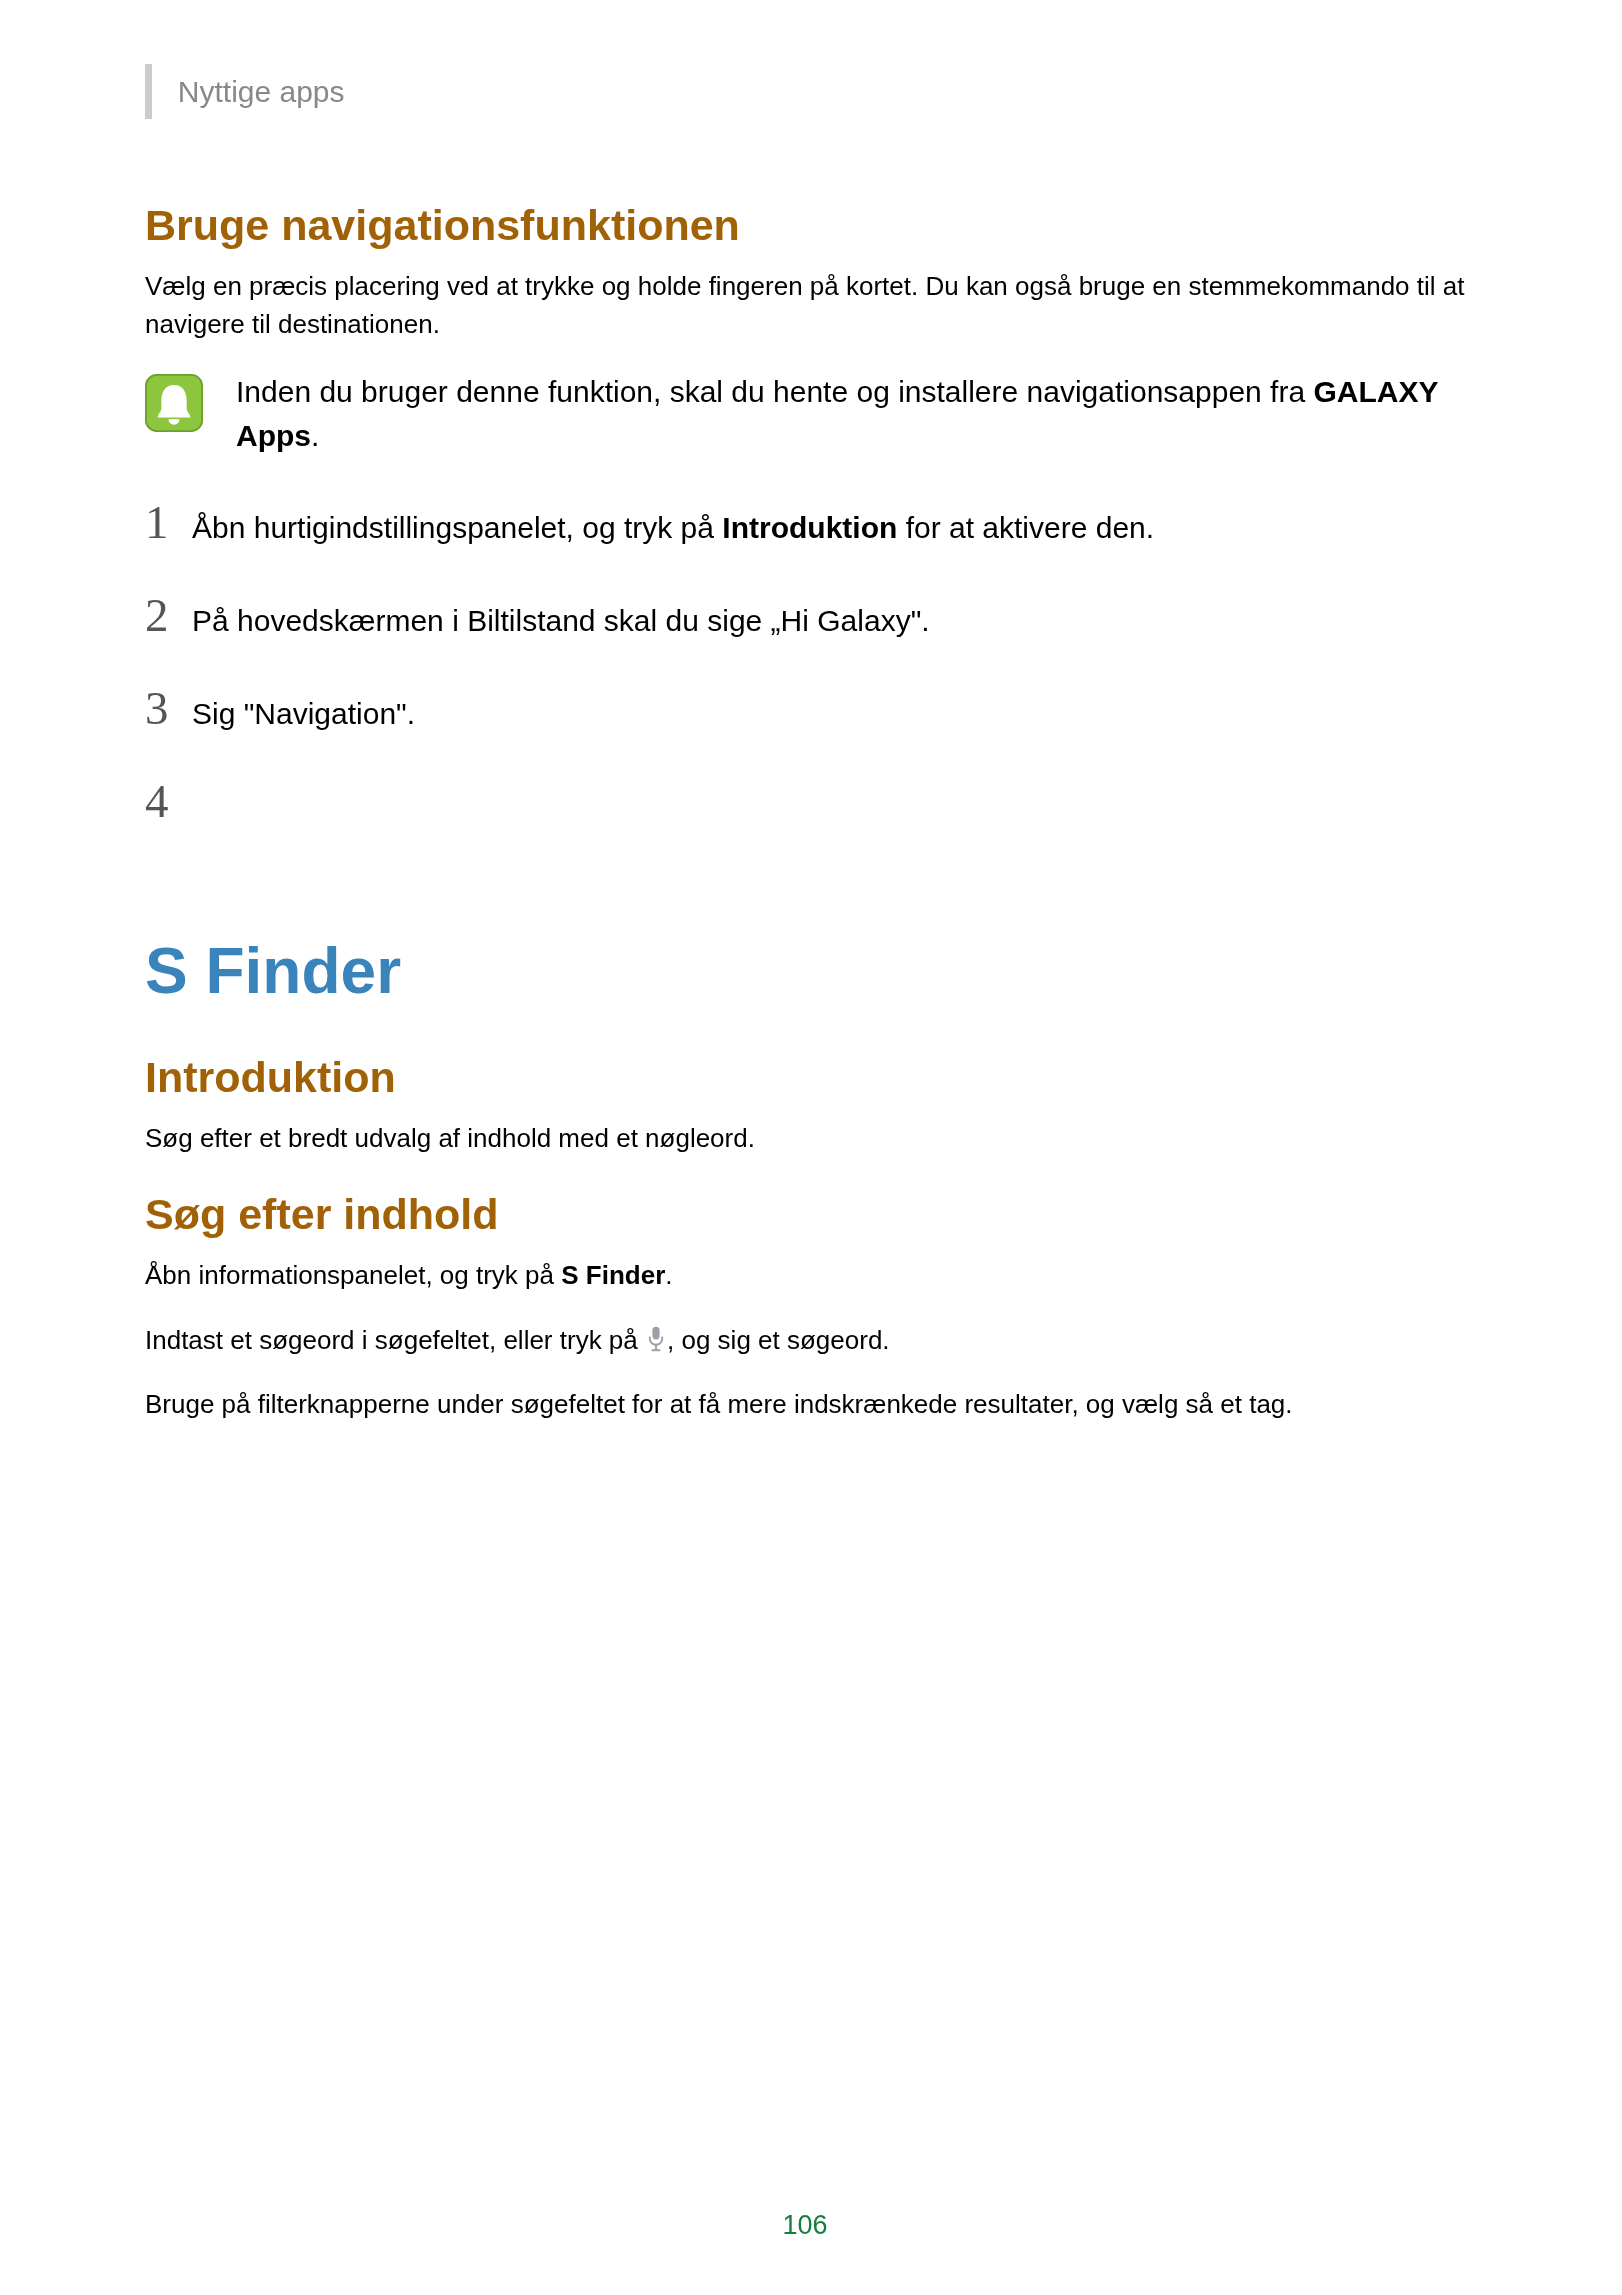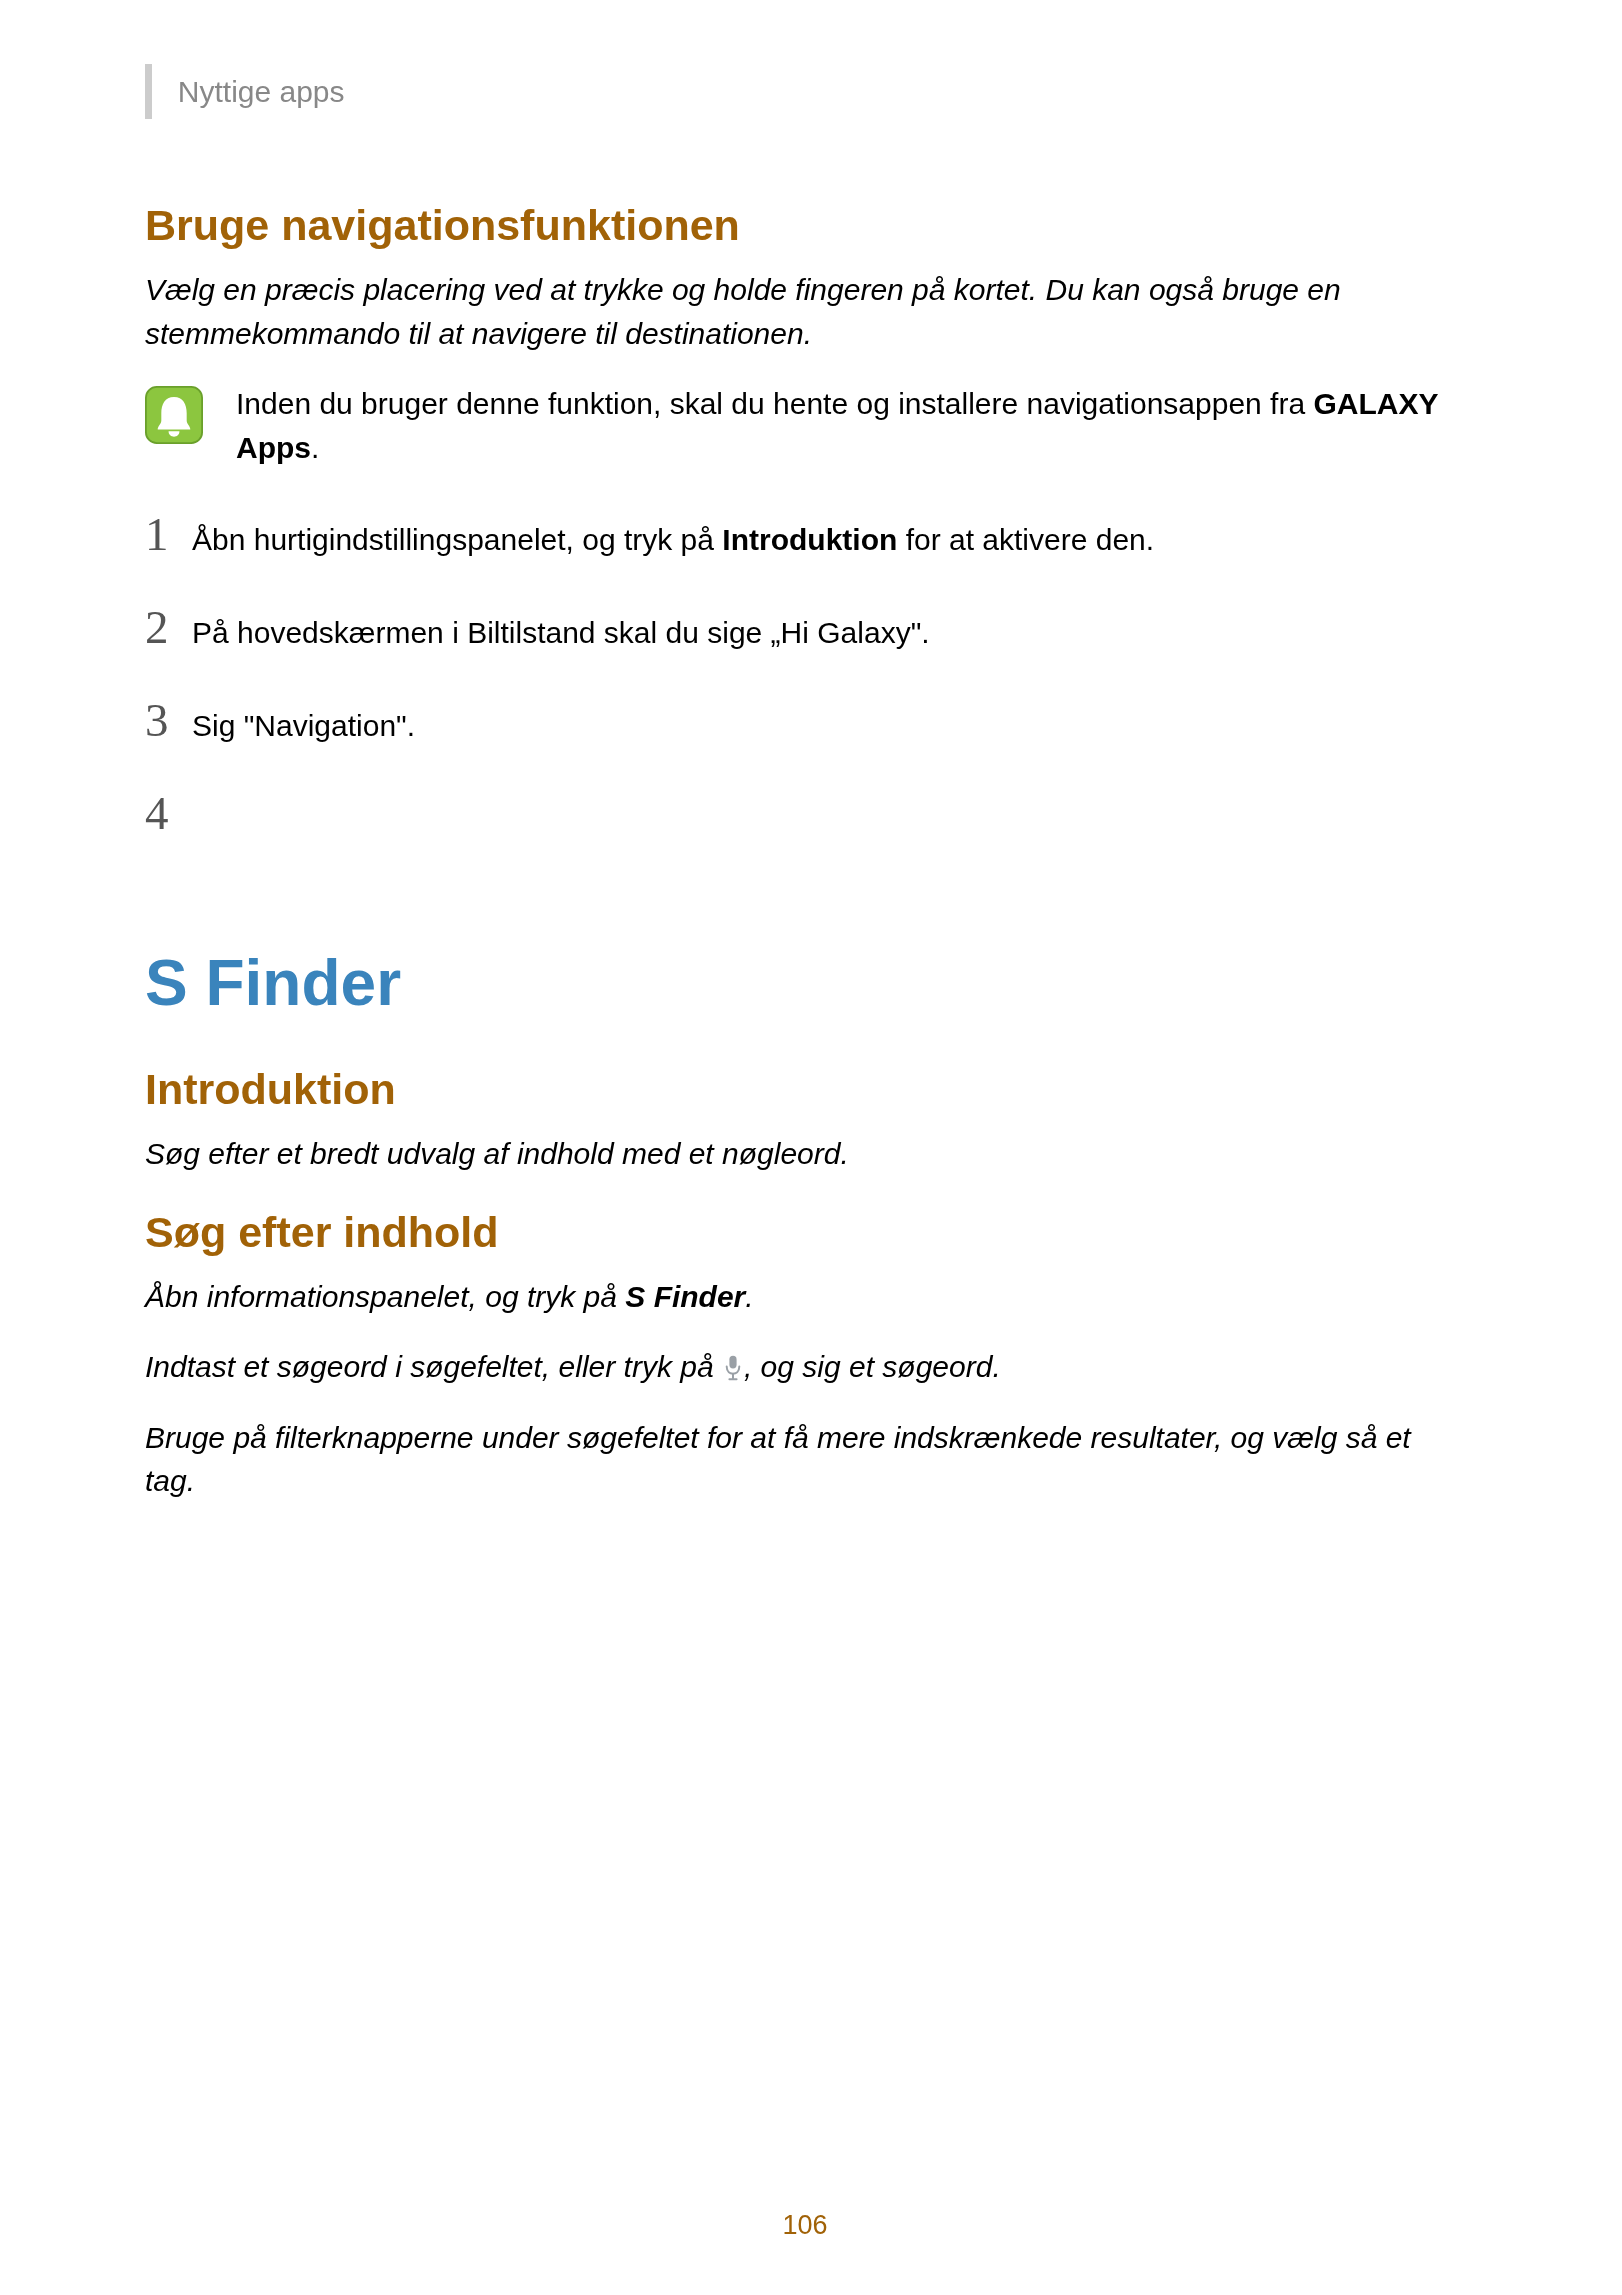--- a/index.html
+++ b/index.html
@@ -37,24 +37,23 @@
     color: #a16207;
     margin: 0 0 18px 0;
   }
   .h1 {
     font-size: 64px;
     font-weight: 600;
     color: #3a84bc;
     margin: 109px 0 45px 0;
   }
   .body-text {
-    font-size: 30px;
+    font-size: 26px;
     line-height: 1.45;
     margin: 0 0 27px 0;
-    font-style: italic;
   }
   .note-row {
     display: flex;
     align-items: flex-start;
     margin: 25.5px 0 36px 0;
   }
   .note-icon {
     flex: 0 0 58px;
     width: 58px;
     height: 58px;
@@ -87,21 +86,21 @@
     display: block;
     margin-top: 18px;
   }
   .page-num {
     position: absolute;
     left: 0;
     right: 0;
     bottom: 55px;
     text-align: center;
     font-size: 27px;
-    color: #a16207;
+    color: #15803d;
   }
   .inline-mic {
     display: inline-block;
     vertical-align: -3.6px;
     width: 22px;
     height: 27px;
   }
 </style>
 </head>
 <body>

